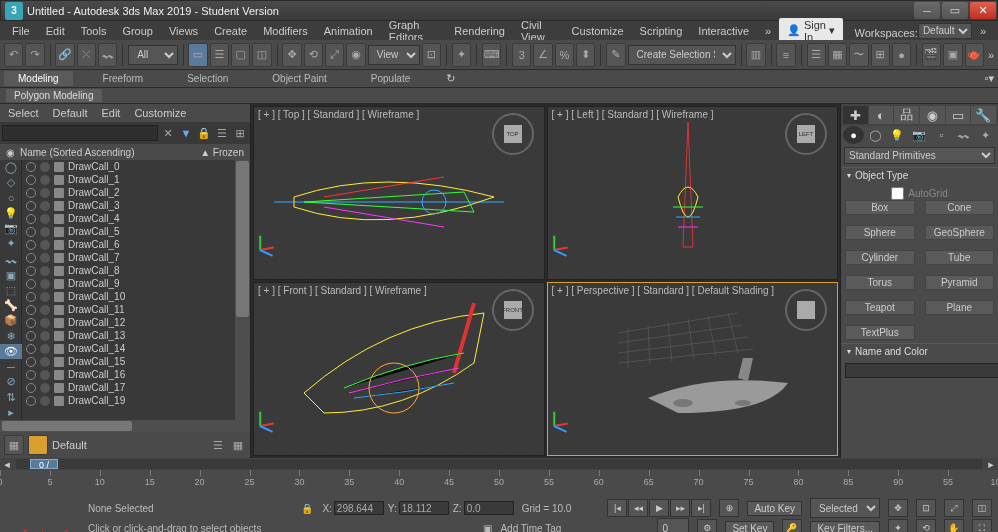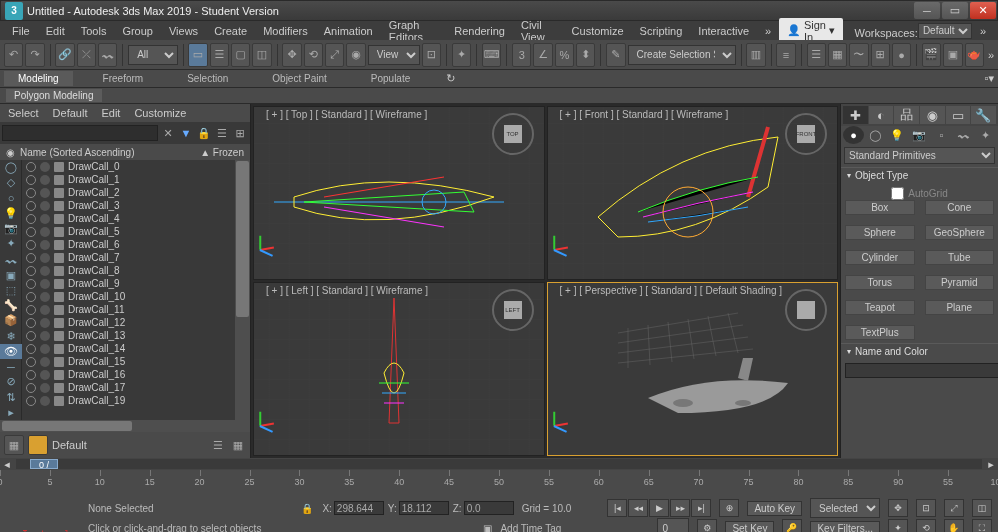--- a/index.html
+++ b/index.html
@@ -63,21 +63,21 @@
 .expscroll .thumb { width:13px; margin:1px; background:#777; border-radius:2px;}
 .expstatus { height:26px; background:#4a4a4a; display:flex; align-items:center; padding:0 4px; gap:4px;}
 .hscroll { height:12px; background:#4e4e4e; position:relative;}
 .hscroll .thumb { position:absolute; left:2px; top:1px; height:10px; width:130px; background:#777; border-radius:2px;}
 
 
 .viewports { flex:1; display:flex; flex-direction:column; background:#2a2a2a; }
 .vpgrid { flex:1; display:grid; grid-template-columns:1fr 1fr; grid-template-rows:1fr 1fr; gap:2px; padding:2px;}
 .vp { background:#3a3a3a; border:1px solid #222; position:relative; overflow:hidden;}
 .vp.active { border:1px solid #d9a030;}
-.vplabel { position:absolute; top:2px; left:12px; font-size:10px; color:#bbb;}
+.vplabel { position:absolute; top:2px; left:4px; font-size:10px; color:#bbb;}
 .vpcube { position:absolute; top:6px; right:10px; width:42px; height:42px;}
 .vpcube .ring { position:absolute; inset:0; border:2px solid #666; border-radius:50%;}
 .vpcube .face { position:absolute; left:12px; top:12px; width:18px; height:18px; background:#aaa; font-size:6px; display:flex;align-items:center;justify-content:center;color:#333;}
 .gridbg { position:absolute; inset:0; background-image:linear-gradient(#4443 1px,transparent 1px),linear-gradient(90deg,#4443 1px,transparent 1px); background-size:20px 20px; background-position:center;}
 .axisgizmo { position:absolute; bottom:6px; left:6px; width:24px; height:24px;}
 .ax { position:absolute; width:14px; height:1.5px; transform-origin:left center;}
 .ax.x { background:#e33; transform:rotate(-10deg);} .ax.y { background:#3c3; transform:rotate(-90deg);} .ax.z { background:#39f; transform:rotate(25deg);}
 .plane { position:absolute;}
 
 
@@ -426,52 +426,52 @@
           <circle cx="170" cy="55" r="12" fill="none" stroke="#3af"></circle>
         </svg>
         <div class="axisgizmo">
             <div class="ax x"></div>
             <div class="ax y"></div>
             <div class="ax z"></div>
           </div>
       </div>
       <div class="vp">
         <div class="gridbg"></div>
+        <div class="vplabel">[ + ] [ Left ] [ Standard ] [ Wireframe ]</div>
+        <div class="vpcube">
+            <div class="ring"></div>
+            <div class="face">LEFT</div>
+          </div>
+        <svg class="plane" style="left:100px;top:10px;width:80px;height:140px" viewBox="0 0 80 140">
+          <path d="M40 5 L35 130 L45 130 Z" fill="none" stroke="#d33"></path>
+          <path d="M30 80 Q40 60 50 80 Q40 120 30 80" fill="none" stroke="#fe3"></path>
+          <path d="M25 90 L55 90" stroke="#3f3"></path>
+          <path d="M28 100 L52 100" stroke="#3af"></path>
+          <path d="M30 110 L50 110" stroke="#f3f"></path>
+        </svg>
+        <div class="axisgizmo">
+            <div class="ax x"></div>
+            <div class="ax y"></div>
+            <div class="ax z"></div>
+          </div>
+      </div>
+      <div class="vp">
+        <div class="gridbg"></div>
         <div class="vplabel">[ + ] [ Front ] [ Standard ] [ Wireframe ]</div>
         <div class="vpcube">
             <div class="ring"></div>
             <div class="face">FRONT</div>
           </div>
         <svg class="plane" style="left:30px;top:10px;width:230px;height:150px" viewBox="0 0 230 150">
           <path d="M20 100 Q100 30 200 20 L190 70 Q120 120 40 120 Z" fill="none" stroke="#fe3"></path>
           <path d="M190 10 L170 80" stroke="#d33" stroke-width="4"></path>
           <path d="M60 95 Q120 70 180 60" stroke="#3f3"></path>
           <path d="M65 100 Q120 85 175 75" stroke="#f3f"></path>
           <path d="M70 105 Q120 100 170 90" stroke="#3af"></path>
           <circle cx="110" cy="95" r="25" fill="none" stroke="#fa3"></circle>
-        </svg>
-        <div class="axisgizmo">
-            <div class="ax x"></div>
-            <div class="ax y"></div>
-            <div class="ax z"></div>
-          </div>
-      </div>
-      <div class="vp">
-        <div class="gridbg"></div>
-        <div class="vplabel">[ + ] [ Left ] [ Standard ] [ Wireframe ]</div>
-        <div class="vpcube">
-            <div class="ring"></div>
-            <div class="face">LEFT</div>
-          </div>
-        <svg class="plane" style="left:100px;top:10px;width:80px;height:140px" viewBox="0 0 80 140">
-          <path d="M40 5 L35 130 L45 130 Z" fill="none" stroke="#d33"></path>
-          <path d="M30 80 Q40 60 50 80 Q40 120 30 80" fill="none" stroke="#fe3"></path>
-          <path d="M25 90 L55 90" stroke="#3f3"></path>
-          <path d="M28 100 L52 100" stroke="#3af"></path>
-          <path d="M30 110 L50 110" stroke="#f3f"></path>
         </svg>
         <div class="axisgizmo">
             <div class="ax x"></div>
             <div class="ax y"></div>
             <div class="ax z"></div>
           </div>
       </div>
       <div class="vp active">
         <div class="vplabel">[ + ] [ Perspective ] [ Standard ] [ Default Shading ]</div>
         <div class="vpcube">

